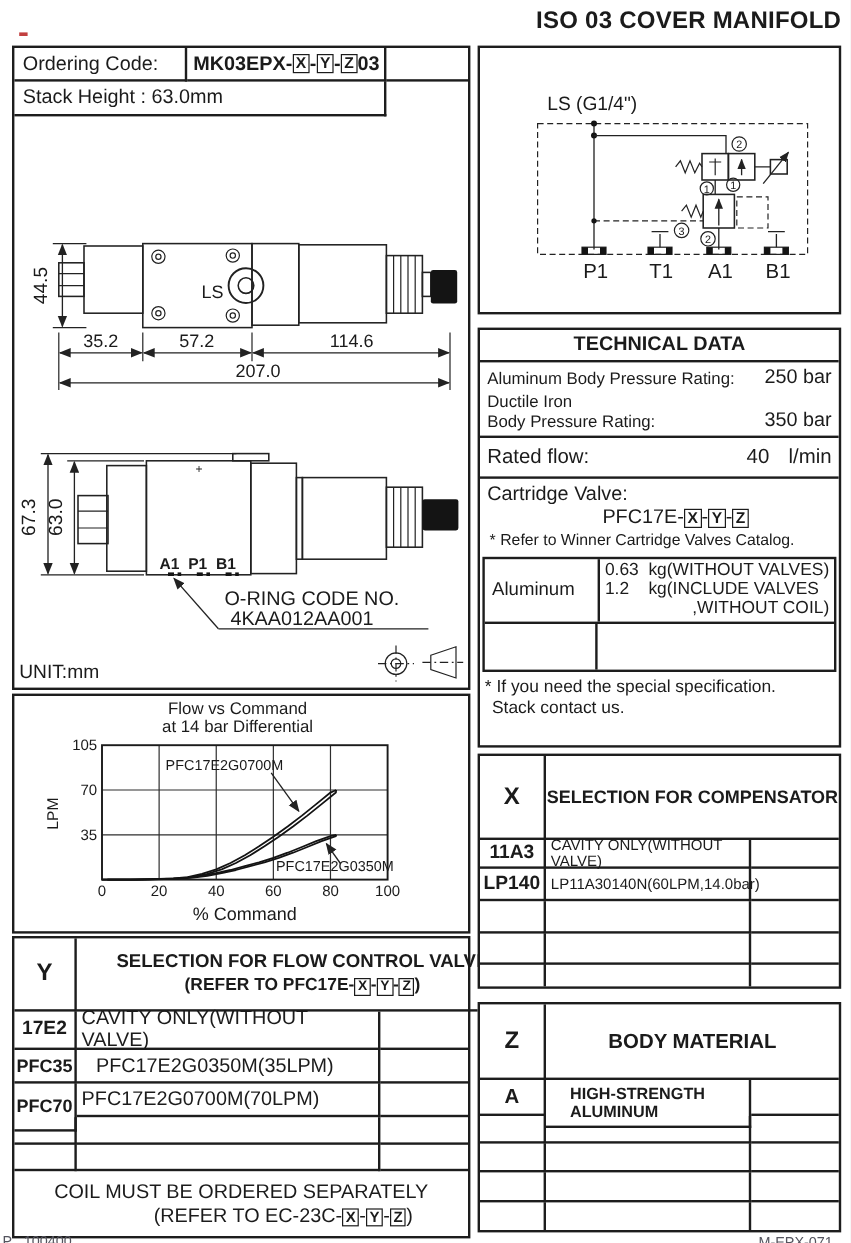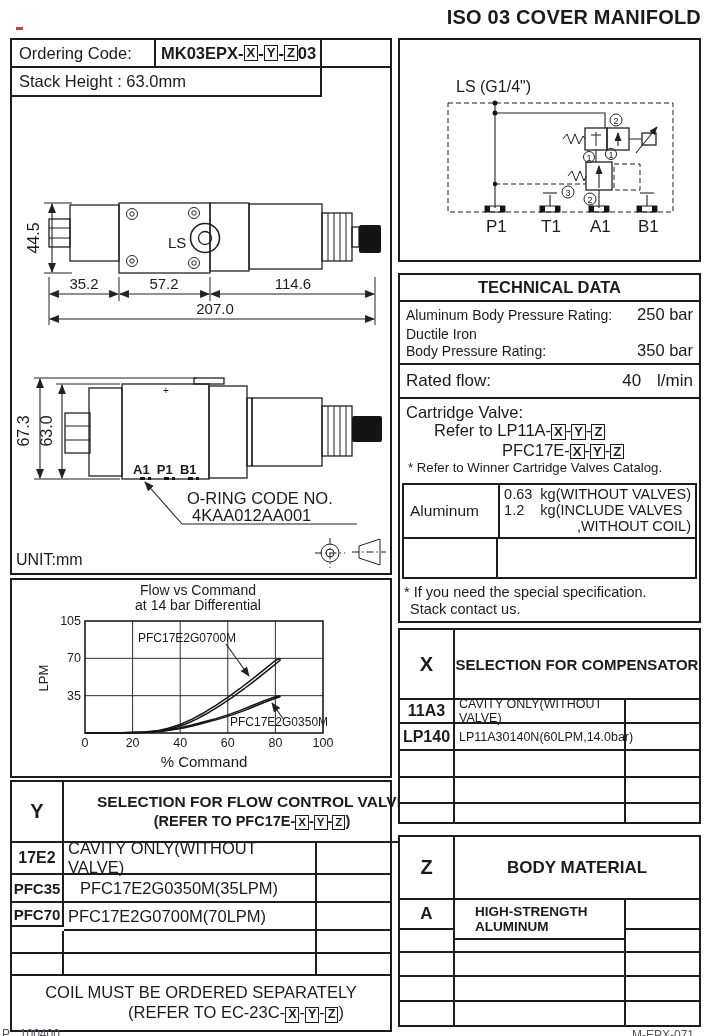--- a/index.html
+++ b/index.html
@@ -234,21 +234,21 @@
     <div class="cell bb" style="left:305px;top:61px;width:73px;height:32px"></div>
 
     <div class="cell br bb cc b" style="left:0;top:93px;width:52px;height:28px;font-size:15px">
         <span>PFC35</span>
       </div>
     <div class="cell br bb" style="left:52px;top:93px;width:253px;height:28px;padding-left:16px;font-size:16.5px">
         <span>PFC17E2G0350M(35LPM)</span>
       </div>
     <div class="cell bb" style="left:305px;top:93px;width:73px;height:28px"></div>
 
-    <div class="cell br bb cc b" style="left:0;top:121px;width:52px;height:24px;font-size:15px">
+    <div class="cell br bb cc b" style="left:0;top:121px;width:52px;height:40px;font-size:15px">
         <span>PFC70</span>
       </div>
     <div class="cell br bb" style="left:52px;top:121px;width:253px;height:28px;padding-left:4px;font-size:16.5px">
         <span>PFC17E2G0700M(70LPM)</span>
       </div>
     <div class="cell bb" style="left:305px;top:121px;width:73px;height:28px"></div>
 
     <div class="cell br bb" style="left:0;top:149px;width:52px;height:23px"></div>
     <div class="cell br bb" style="left:52px;top:149px;width:253px;height:23px"></div>
     <div class="cell bb" style="left:305px;top:149px;width:73px;height:23px"></div>
@@ -364,23 +364,20 @@
     </div>
     <div class="bb" style="height:3px"></div>
     <div style="display:flex;align-items:center;padding:4px 6px;height:24px">
       <span style="font-size:17px;flex:1">Rated flow:</span>
       <span style="font-size:17px;margin-right:16px">40</span>
       <span style="font-size:17px">l/min</span>
     </div>
     <div class="bb" style="height:0"></div>
     <div style="padding:4px 6px 0 6px;font-size:16.5px;line-height:1.12">
       <div>Cartridge Valve:</div>
-      <div style="padding-left:28px">
-        <span>Refer to LP11A-</span><span class="bx" style="font-size:13px">X</span><span>-</span><span class="bx" style="font-size:13px">Y</span><span>-</span><span class="bx" style="font-size:13px">Z</span>
-      </div>
       <div style="padding-left:96px;margin-top:1px">
         <span>PFC17E-</span><span class="bx" style="font-size:13px">X</span><span>-</span><span class="bx" style="font-size:13px">Y</span><span>-</span><span class="bx" style="font-size:13px">Z</span>
       </div>
       <div style="font-size:13.2px;margin-top:2px;padding-left:2px">* Refer to Winner Cartridge Valves Catalog.</div>
     </div>
 
     <div style="margin:7px 2px 0 2px;border:2px solid #1d1d1d">
       <div style="display:flex">
         <div class="br cc" style="width:92px;display:flex;align-items:center;justify-content:flex-start;padding-left:6px">
           <span style="font-size:15.5px">Aluminum</span>

